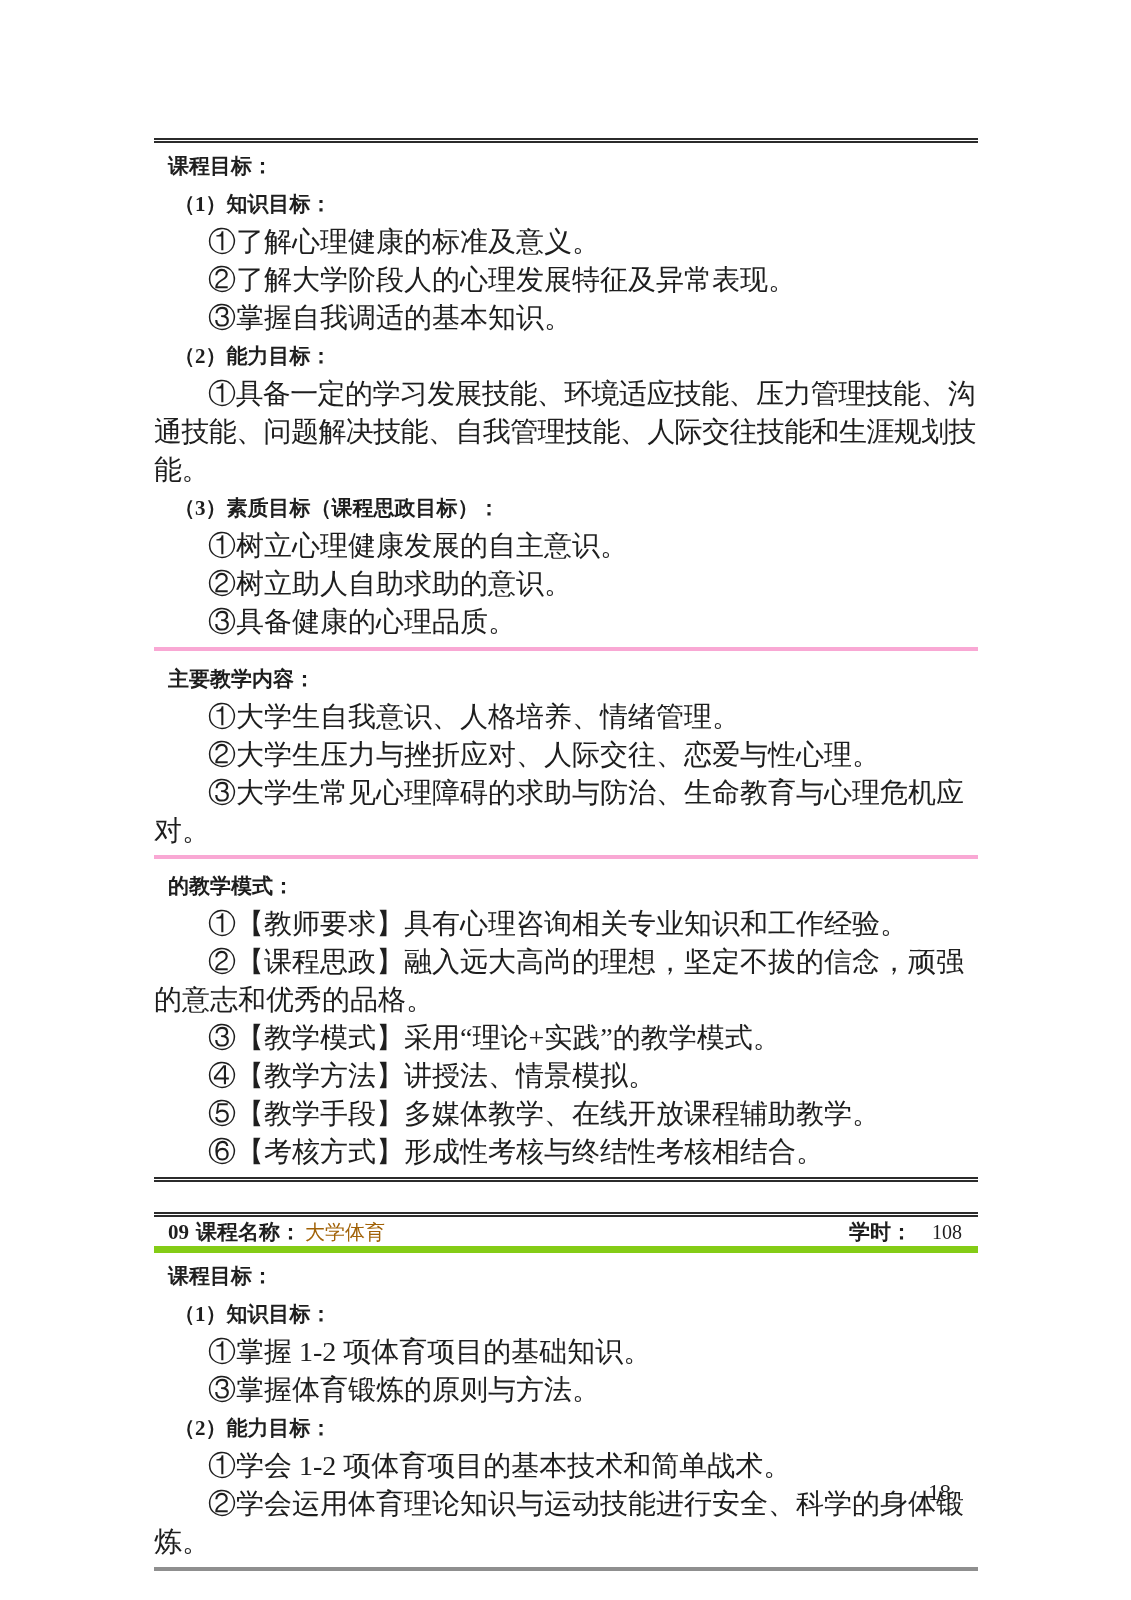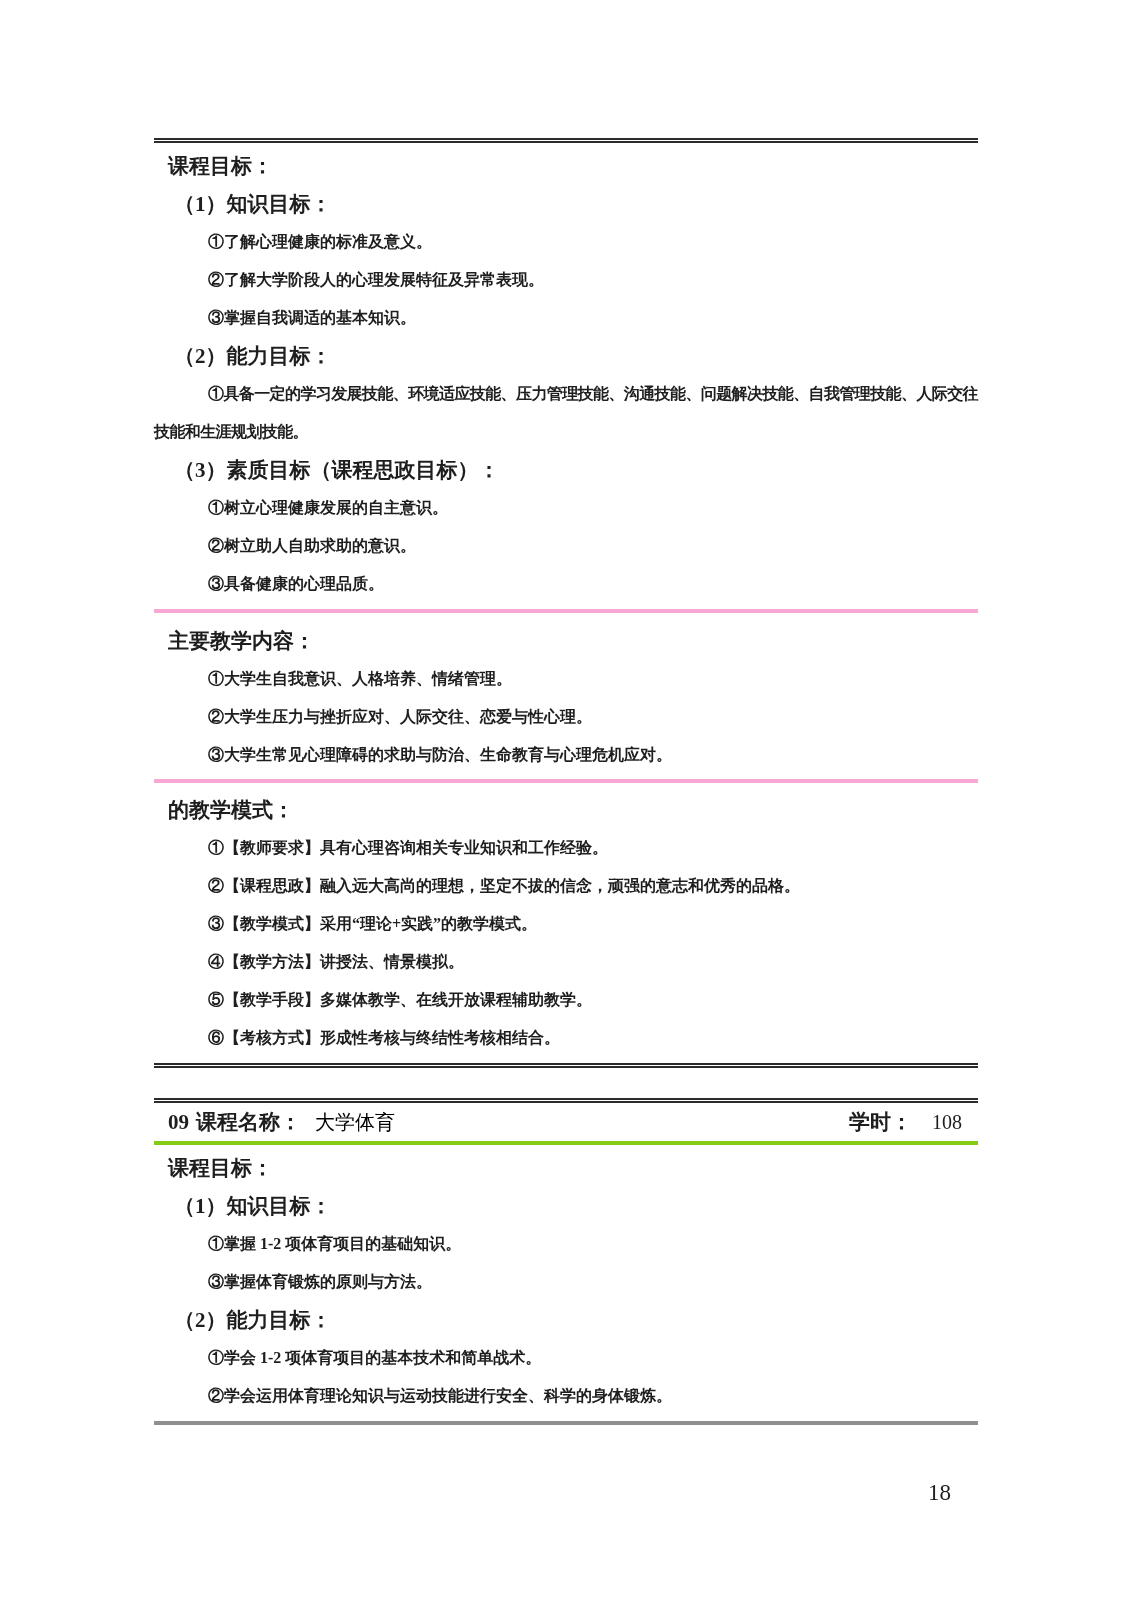--- a/index.html
+++ b/index.html
@@ -12,38 +12,38 @@
   .content { position:absolute; left:154px; top:138px; width:824px; }
 
   
   .block1 { border-top:5px double #2b2b2b; border-bottom:5px double #2b2b2b; }
   .block2 { border-top:5px double #2b2b2b; }
   .sec { padding:4px 0 6px 0; }
   .sec + .sec { border-top:4px solid #f9a8d4; }
   .sec.pad-b { padding-top:9px; padding-bottom:5px; }
   .sec.pad-c { padding-top:8px; padding-bottom:6px; }
 
-  p { font-size:16px; line-height:38px;font-weight:bold; }
+  p { font-size:28px; line-height:38px; }
   .h   { font-weight:bold; font-size:21px; padding-left:14px; }
   .sub { font-weight:bold; font-size:21px; padding-left:20px; }
   .item { text-indent:54px; }
   .item.tight { letter-spacing:-0.6px; }
 
   .gap { height:30px; }
 
   .course-header {
     display:flex; justify-content:space-between; align-items:center;
-    height:42px; border-bottom:4px solid #84cc16;
+    height:36px; border-bottom:7px solid #84cc16;
     padding:0 16px 0 14px; font-size:20px;
   }
   .course-header .left  { display:flex; align-items:baseline; }
   .course-header .right { display:flex; align-items:baseline; }
   .b { font-weight:bold; font-size:21px; }
   .num { margin-right:7px; }
-  .cname { margin-left:14px; color:#000000;text-align:center; }
+  .cname { margin-left:4px; color:#a16207;text-align:center; }
   .hours { margin-left:20px;text-align:center; }
 
   .pagecut { height:4px; background:#8f8f8f; }
 
   .pagenum { position:absolute; left:928px; top:1480px; font-size:23px; }
 </style>
 </head>
 <body>
 
 <div class="content">

